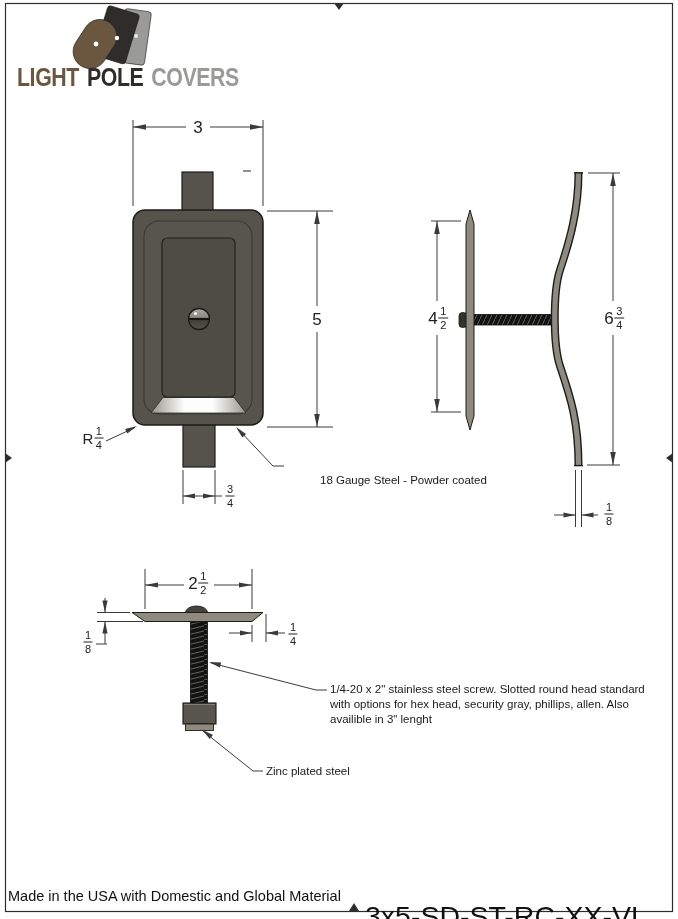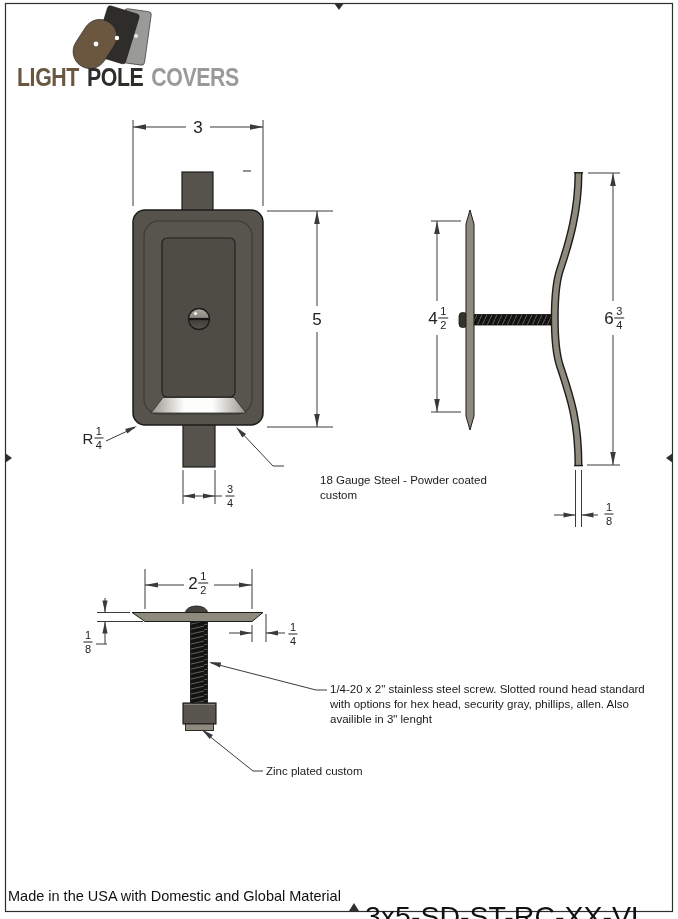--- a/index.html
+++ b/index.html
@@ -241,25 +241,24 @@
   </div>
   <div class="dim" style="left:88px;top:642px;background:transparent;">
     <span class="frac">
         <span class="num">1</span>
         <span class="den">8</span>
       </span>
   </div>
 
   <div class="note" style="left:287px;top:473px;margin-left:33px;">
     <div>18 Gauge Steel - Powder coated</div>
-    <div>custom</div>
   </div>
   <div class="note" style="left:330px;top:682px;">
     <div>1/4-20 x 2" stainless steel screw.  Slotted round head standard</div>
     <div>with options for hex head, security gray, phillips, allen. Also</div>
     <div>availible in 3" lenght</div>
   </div>
-  <div class="note" style="left:266px;top:764px;">Zinc plated custom</div>
+  <div class="note" style="left:266px;top:764px;">Zinc plated steel</div>
 
   <div class="made-in">Made in the USA with Domestic and Global Material</div>
   <div class="part-no">3x5-SD-ST-RC-XX-VL</div>
 
 </div>
 
 </body></html>

